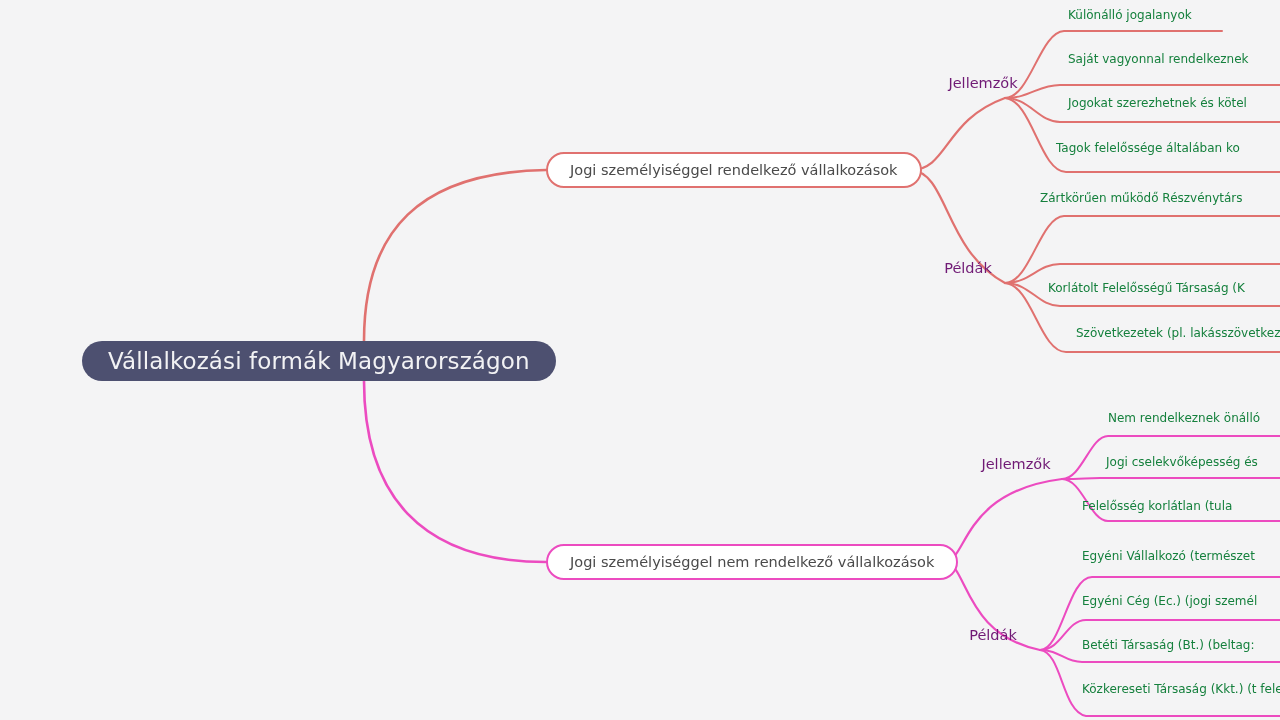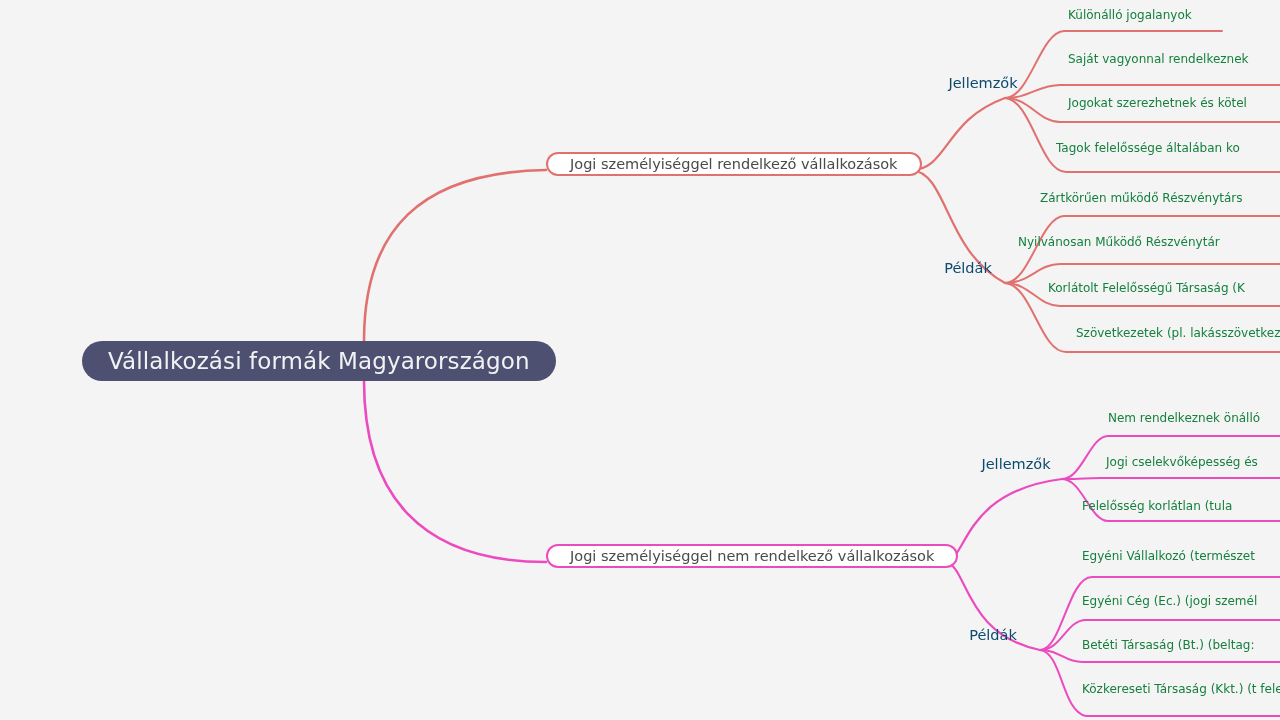--- a/index.html
+++ b/index.html
@@ -48,21 +48,21 @@
   }
   .root-node .root-label {
     color: #f2f2f4;
     font-size: 23px;
     letter-spacing: 0.1px;
     line-height: 1;
   }
 
   
   .branch-node {
-    height: 24px;
+    height: 36px;
     background: #ffffff;
     border-radius: 18px;
     display: flex;
     align-items: center;
     padding: 0 22px;
     border: 2px solid #e0716f;
   }
   .branch-node.magenta { border-color: #ec4bc0; }
   .branch-node .branch-label {
     color: #4a4a4a;
@@ -74,21 +74,21 @@
     left: 546px;
     top: 152px;
   }
   #branch-nonlegal {
     left: 546px;
     top: 544px;
   }
 
   
   .group-label {
-    color: #0c4a6e;
+    color: #701a75;
     font-size: 14.5px;
     line-height: 1;
     transform: translate(-50%, -100%);
   }
 
   
   .leaf {
     color: #15803d;
     font-size: 12px;
     line-height: 21px;
@@ -150,21 +150,20 @@
   <div class="node group-label" style="left:968px; top:275px;">
     <span>Példák</span>
   </div>
 
   <div class="node leaf" style="left:1068px; top:5px;">Különálló jogalanyok</div>
   <div class="node leaf" style="left:1068px; top:49px;">Saját vagyonnal rendelkeznek</div>
   <div class="node leaf" style="left:1068px; top:93px;">Jogokat szerezhetnek és kötel</div>
   <div class="node leaf" style="left:1040px; top:138px;margin-left:16px;">Tagok felelőssége általában ko</div>
 
   <div class="node leaf" style="left:1040px; top:188px;">Zártkörűen működő Részvénytárs</div>
-  <div class="node leaf" style="left:1018px; top:232px;">Nyilvánosan Működő Részvénytár</div>
   <div class="node leaf" style="left:1048px; top:278px;">Korlátolt Felelősségű Társaság (K</div>
   <div class="node leaf" style="left:1076px; top:323px;">Szövetkezetek (pl. lakásszövetkez</div>
 
   <div class="node branch-node magenta" id="branch-nonlegal">
     <span class="branch-label">Jogi személyiséggel nem rendelkező vállalkozások</span>
   </div>
 
   <div class="node group-label" style="left:1016px; top:471px;">
     <span>Jellemzők</span>
   </div>

